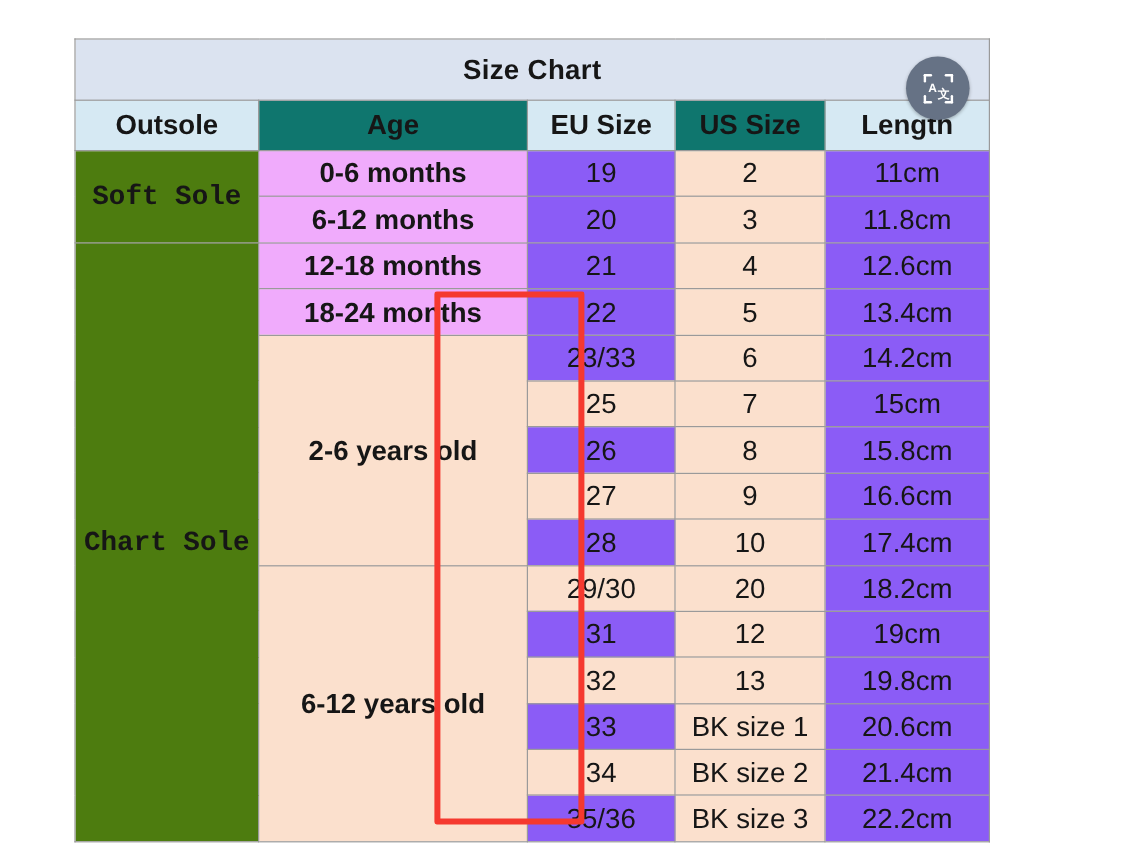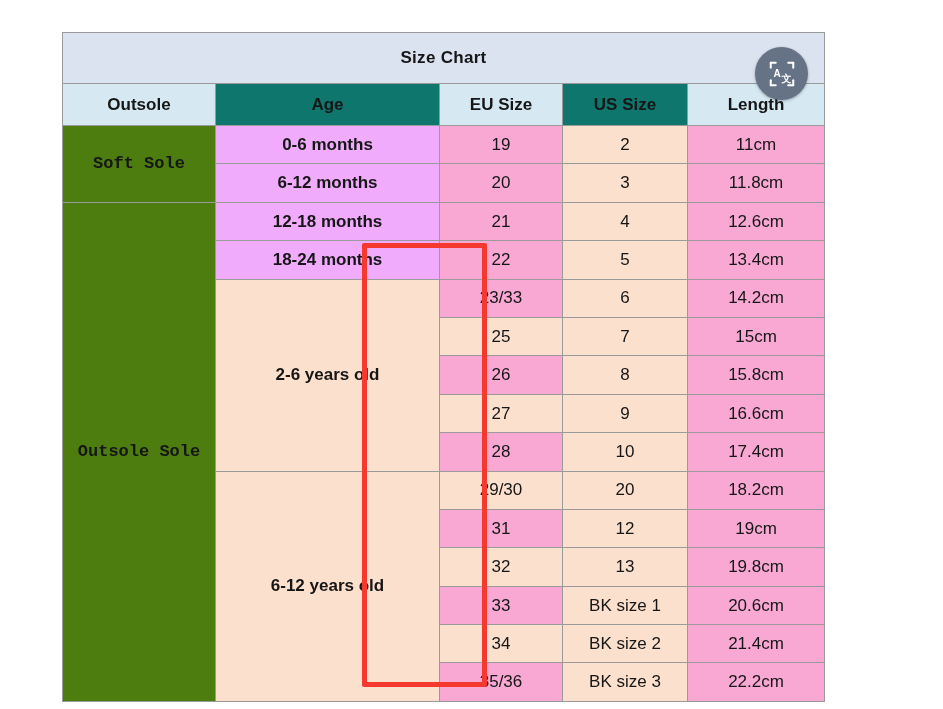--- a/index.html
+++ b/index.html
@@ -32,21 +32,21 @@
     width: 762px;
     table-layout: fixed;
     background: #ffffff;
   }
 
   table.size-chart td {
     border: 1px solid #9a9a9a;
     text-align: center;
     vertical-align: middle;
     color: #161616;
-    font-size: 17px;
+    font-size: 23px;
     padding: 0;
     height: 37.4px;
     line-height: 1.15;
   }
 
   .title-cell {
     background: #dbe3f0;
     font-size: 31px;
     font-weight: bold;
     color: #111111;
@@ -56,21 +56,21 @@
 
   .hdr {
     font-size: 21px;
     font-weight: bold;
     color: #111111;
     height: 41px !important;
   }
   .hdr-blue { background: #d6e9f3; }
   .hdr-peach { background: #0f766e; }
 
-  .c-blue { background: #f9a8d4; }
+  .c-blue { background: #8b5cf6; }
   .c-peach { background: #fbe0cd; }
 
   .outsole-cell {
     font-size: 19px;
     font-weight: bold;
     background: #4d7c0f;
     color: #111111;
     font-family: Liberation Mono, monospace;
   }
 
@@ -162,21 +162,21 @@
         </tr>
 
         <tr>
           <td class="age-cell">6-12 months</td>
           <td class="c-blue">20</td>
           <td class="c-peach">3</td>
           <td class="c-blue">11.8cm</td>
         </tr>
 
         <tr>
-          <td class="outsole-cell" rowspan="13">Outsole Sole</td>
+          <td class="outsole-cell" rowspan="13">Chart Sole</td>
           <td class="age-cell">12-18 months</td>
           <td class="c-blue">21</td>
           <td class="c-peach">4</td>
           <td class="c-blue">12.6cm</td>
         </tr>
 
         <tr>
           <td class="age-cell">18-24 months</td>
           <td class="c-blue">22</td>
           <td class="c-peach">5</td>

